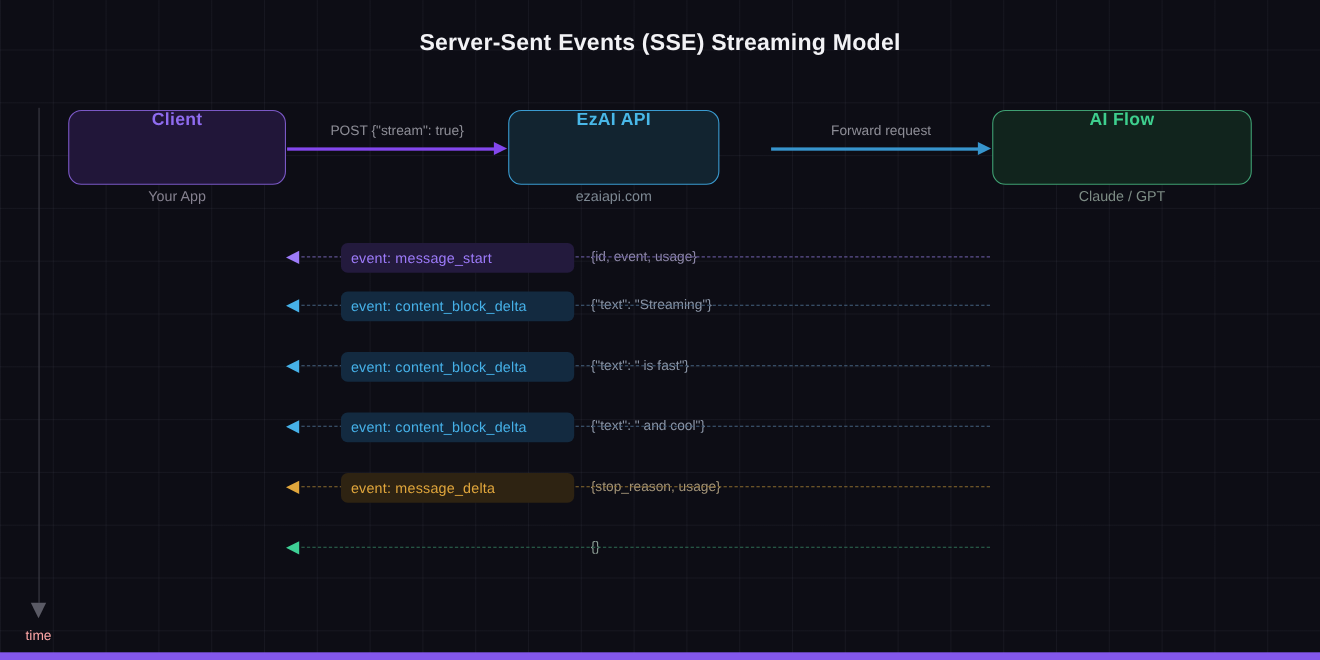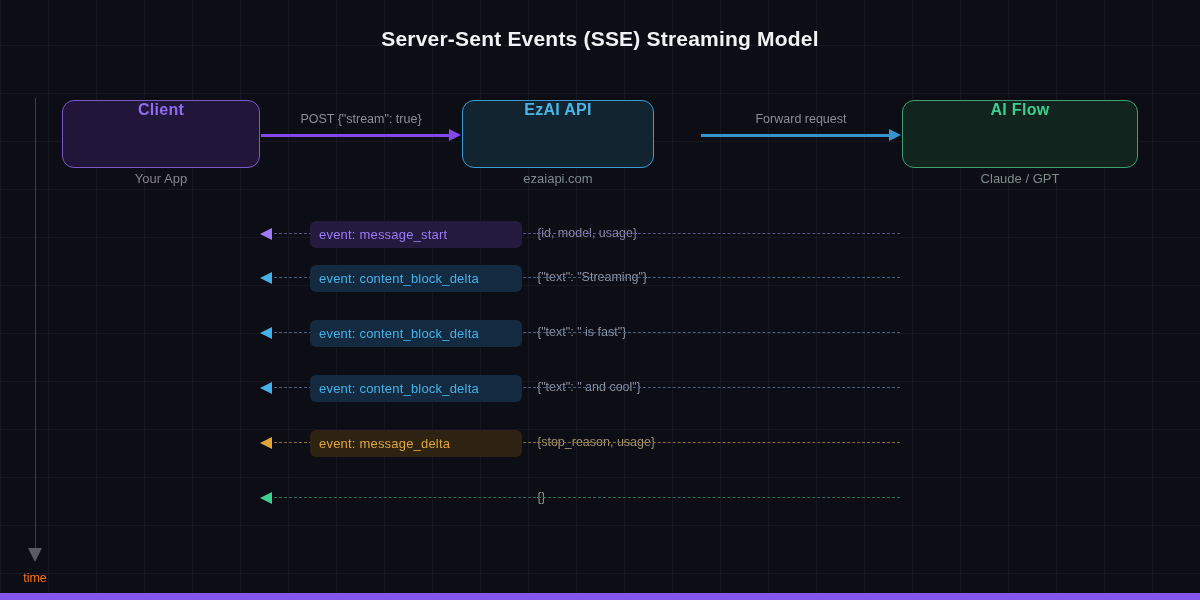--- a/index.html
+++ b/index.html
@@ -57,21 +57,21 @@
   .ev-payload{
     position:absolute;left:537px;top:5px;font-size:12.5px;color:var(--payload);z-index:2;
   }
   
   .time-line{position:absolute;left:35px;top:98px;width:1px;height:450px;background:#3c3c47;}
   .time-head{
     position:absolute;left:28px;top:548px;width:0;height:0;
     border-left:7px solid transparent;border-right:7px solid transparent;
     border-top:14px solid #5a5a65;
   }
-  .time-label{position:absolute;left:9px;top:571px;width:52px;text-align:center;font-size:12.5px;color:#f97316;}
+  .time-label{position:absolute;left:9px;top:571px;width:52px;text-align:center;font-size:12.5px;color:#fca5a5;}
   
   .footer-bar{position:absolute;left:0;bottom:0;width:1200px;height:7px;}
 </style>
 </head>
 <body>
 
 <div class="title">Server-Sent Events (SSE) Streaming Model</div>
 
 <div class="time-line"></div>
 <div class="time-head"></div>
@@ -100,21 +100,21 @@
   <span class="req-head"></span>
   <span class="req-label">Forward request</span>
 </div>
 
 <div class="event-row" style="top: 200px; margin-top: 21px; --accent: #9d7bfa; --pill: #231a3d; --dash: #5e5190; --payload: #8d87a8;">
   <span class="ev-arrow"></span>
   <span class="ev-dash"></span>
   <span class="ev-pill">
       <span class="ev-label">event: message_start</span>
     </span>
-  <span class="ev-payload">{id, model, usage}</span>
+  <span class="ev-payload">{id, event, usage}</span>
 </div>
 <div class="event-row" style="top: 265px; --accent: #46b1e8; --pill: #132a40; --dash: #44617f; --payload: #8a94a5;">
   <span class="ev-arrow"></span>
   <span class="ev-dash"></span>
   <span class="ev-pill">
       <span class="ev-label">event: content_block_delta</span>
     </span>
   <span class="ev-payload">{"text": "Streaming"}</span>
 </div>
 <div class="event-row" style="top: 320px; --accent: #46b1e8; --pill: #132a40; --dash: #44617f; --payload: #8a94a5;">

